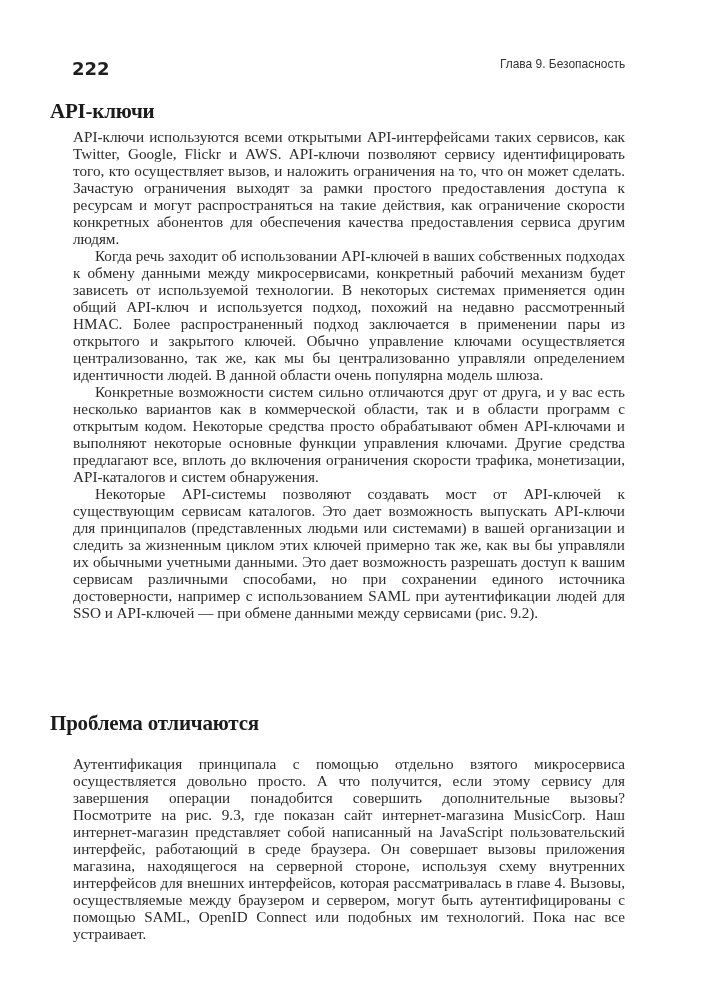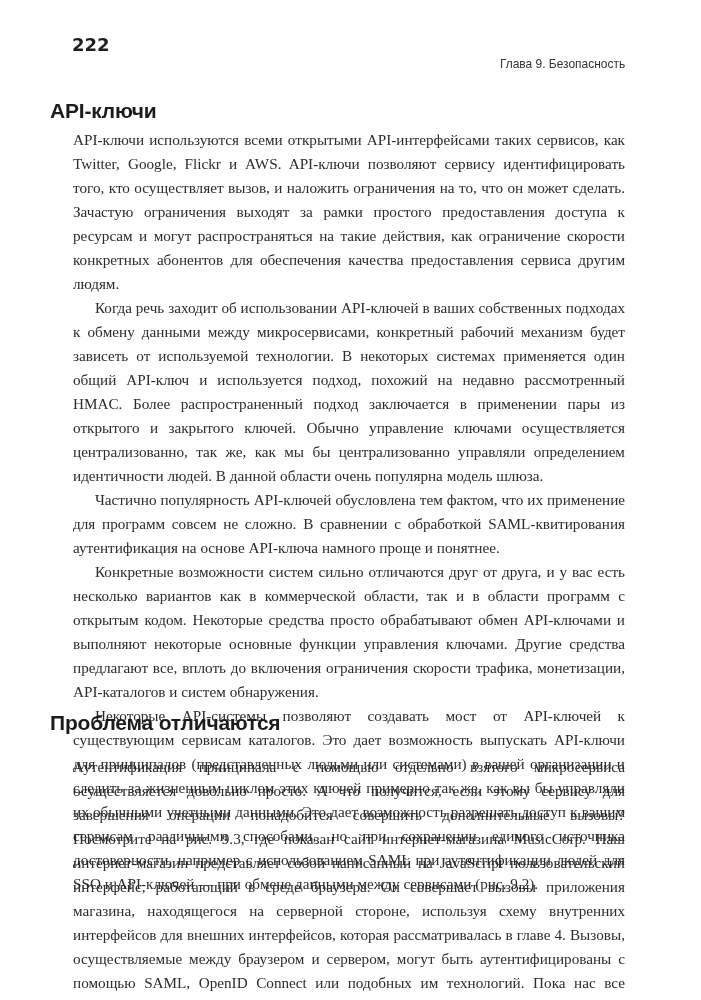--- a/index.html
+++ b/index.html
@@ -1,56 +1,55 @@
 <!DOCTYPE html>
 <html><head>
   <meta charset="utf-8">
   <style>
     html, body { margin: 0; padding: 0; }
     body {
       width: 701px; height: 1000px; background: #ffffff; position: relative; overflow: hidden;
       color: #2a2a2a;
     }
     .page-number {
-      position: absolute; left: 72px; top: 34px;
+      position: absolute; left: 72px; top: 58px;
       font-family: "DejaVu Sans", sans-serif; font-weight: bold; font-size: 18px; color: #1e1e1e;
     }
     .running-head {
       position: absolute; right: 76px; top: 56px;
       font-family: "Liberation Sans", sans-serif; font-size: 13px; color: #333;
       transform: scaleX(0.92); transform-origin: right center;
     }
     h2 {
       position: absolute; left: 50px; margin: 0;
-      font-family: Liberation Sans, sans-serif; font-weight: bold; font-size: 21px; color: #1b1b1b;
+      font-family: Liberation Serif, serif; font-weight: bold; font-size: 21px; color: #1b1b1b;
       letter-spacing: -0.2px;
     }
     #h1 { top: 99px; }
     #h2 { top: 711px; }
     .section {
       position: absolute; left: 73px; width: 552px;
-      font-family: "Liberation Serif", serif; font-size: 15.2px; line-height: 24px; color: #2b2b2b;
+      font-family: "Liberation Serif", serif; font-size: 15.2px; line-height: 17px; color: #2b2b2b;
       text-align: justify;
     }
     #s1 { top: 128px; }
     #s2 { top: 755px; }
     .section p { margin: 0; text-indent: 22px; hyphens: manual; }
     .section p.first { text-indent: 0; }
   </style>
 </head>
 <body>
 
 <div class="page-number">222</div>
 <div class="running-head">Глава 9. Безопасность</div>
 
 <h2 id="h1">API-ключи</h2>
 <div id="s1" class="section">
   <p class="first">API-ключи используются всеми открытыми API-интерфейсами таких сервисов, как Twitter, Google, Flickr и AWS. API-ключи позволяют сервису идентифицировать того, кто осуществляет вызов, и наложить ограничения на то, что он может сделать. Зачастую ограничения выходят за рамки простого предоставления доступа к ресурсам и могут распространяться на такие действия, как ограничение скорости конкретных абонентов для обеспечения качества предоставления сервиса другим людям.</p>
   <p>Когда речь заходит об использовании API-ключей в ваших собственных подходах к обмену данными между микросервисами, конкретный рабочий механизм будет зависеть от используемой технологии. В некоторых системах применяется один общий API-ключ и используется подход, похожий на недавно рассмотренный HMAC. Более распространенный подход заключается в применении пары из открытого и закрытого ключей. Обычно управление ключами осуществляется централизованно, так же, как мы бы централизованно управляли определением идентичности людей. В данной области очень популярна модель шлюза.</p>
-  <p>Частично популярность API-ключей обусловлена тем фактом, что их применение для программ совсем не сложно. В сравнении с обработкой SAML-квитирования аутентификация на основе API-ключа намного проще и понятнее.</p>
   <p>Конкретные возможности систем сильно отличаются друг от друга, и у вас есть несколько вариантов как в коммерческой области, так и в области программ с открытым кодом. Некоторые средства просто обрабатывают обмен API-ключами и выполняют некоторые основные функции управления ключами. Другие средства предлагают все, вплоть до включения ограничения скорости трафика, монетизации, API-каталогов и систем обнаружения.</p>
   <p>Некоторые API-системы позволяют создавать мост от API-ключей к существующим сервисам каталогов. Это дает возможность выпускать API-ключи для принципалов (представленных людьми или системами) в вашей организации и следить за жизненным циклом этих ключей примерно так же, как вы бы управляли их обычными учетными данными. Это дает возможность разрешать доступ к вашим сервисам различными способами, но при сохранении единого источника достоверности, например с использованием SAML при аутентификации людей для SSO и API-ключей — при обмене данными между сервисами (рис. 9.2).</p>
 </div>
 
 <h2 id="h2">Проблема отличаются</h2>
 <div id="s2" class="section">
   <p class="first">Аутентификация принципала с помощью отдельно взятого микросервиса осуществляется довольно просто. А что получится, если этому сервису для завершения операции понадобится совершить дополнительные вызовы? Посмотрите на рис. 9.3, где показан сайт интернет-магазина MusicCorp. Наш интернет-магазин представляет собой написанный на JavaScript пользовательский интерфейс, работающий в среде браузера. Он совершает вызовы приложения магазина, находящегося на серверной стороне, используя схему внутренних интерфейсов для внешних интерфейсов, которая рассматривалась в главе 4. Вызовы, осуществляемые между браузером и сервером, могут быть аутентифицированы с помощью SAML, OpenID Connect или подобных им технологий. Пока нас все устраивает.</p>
 </div>
 
 </body></html>

